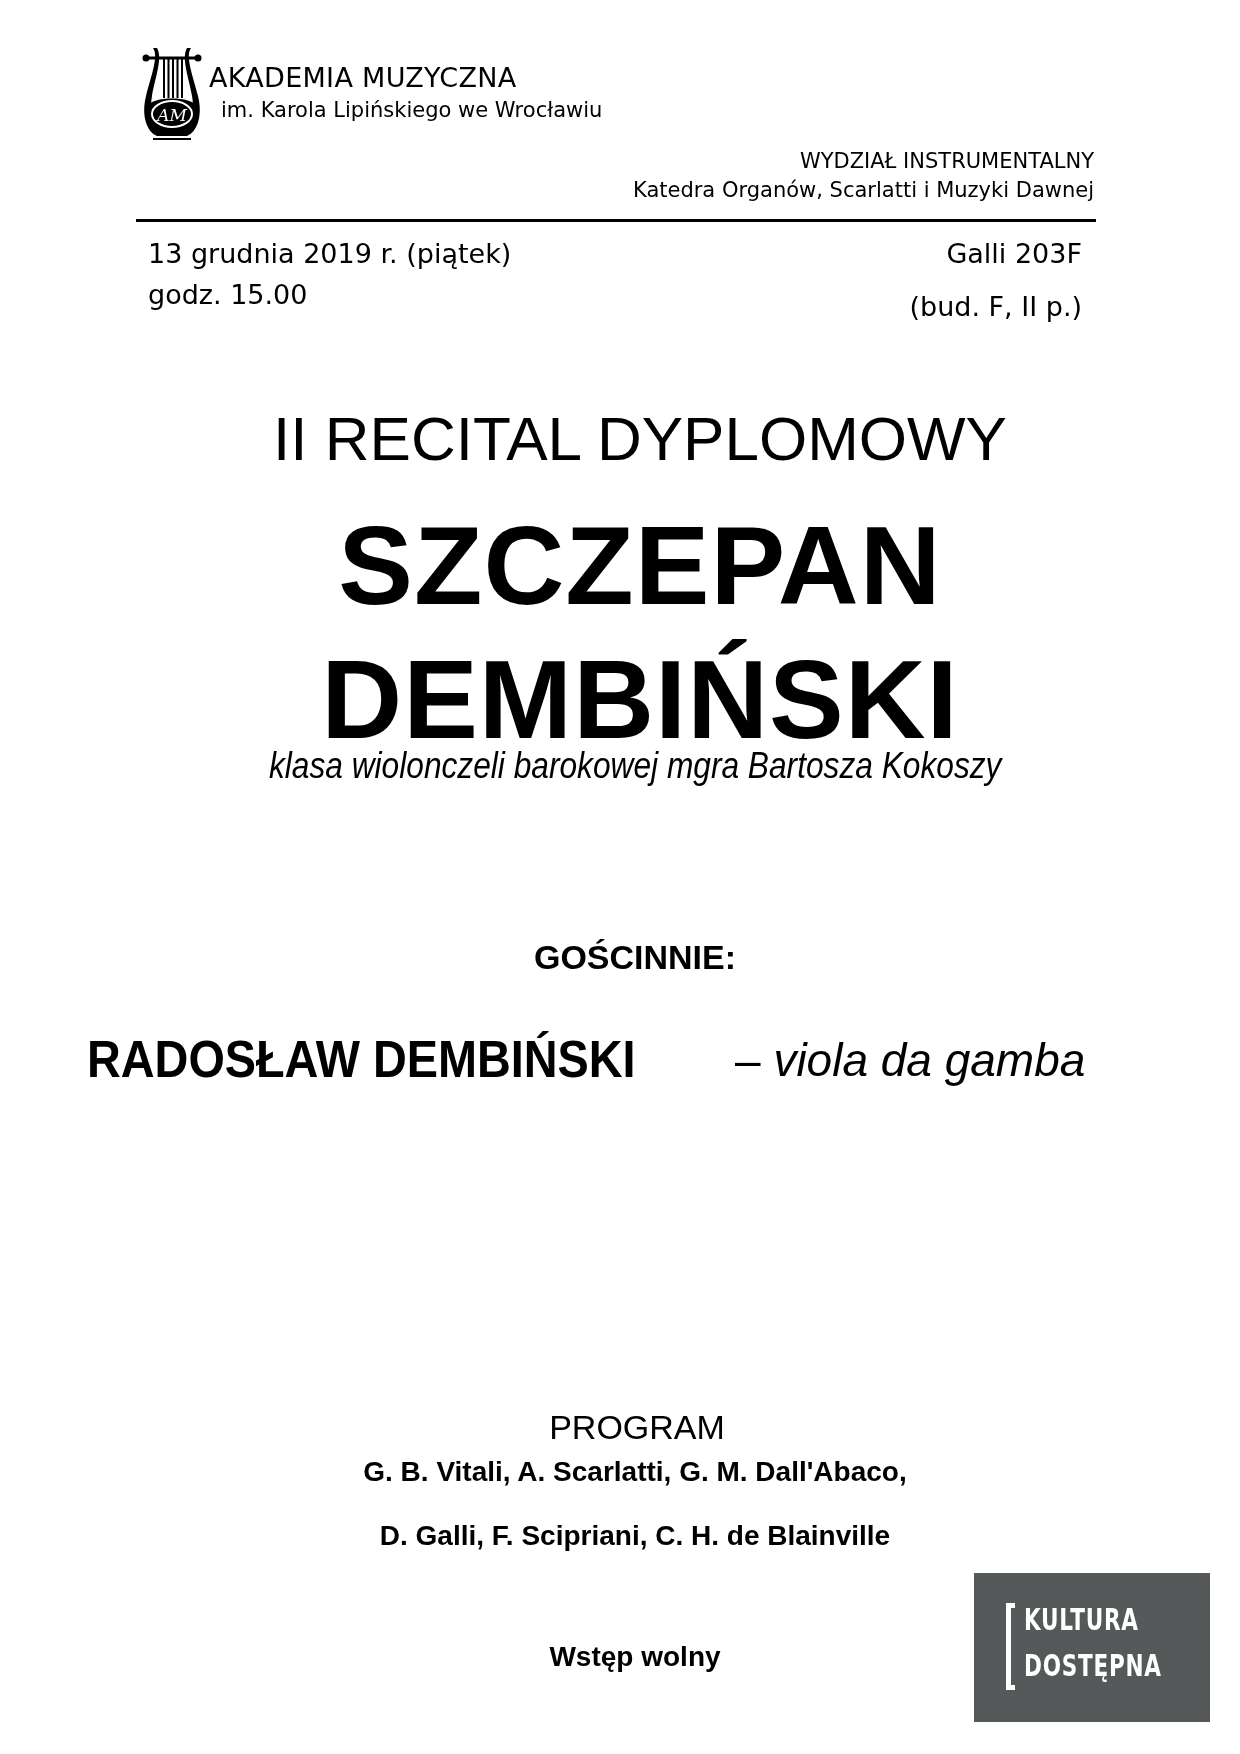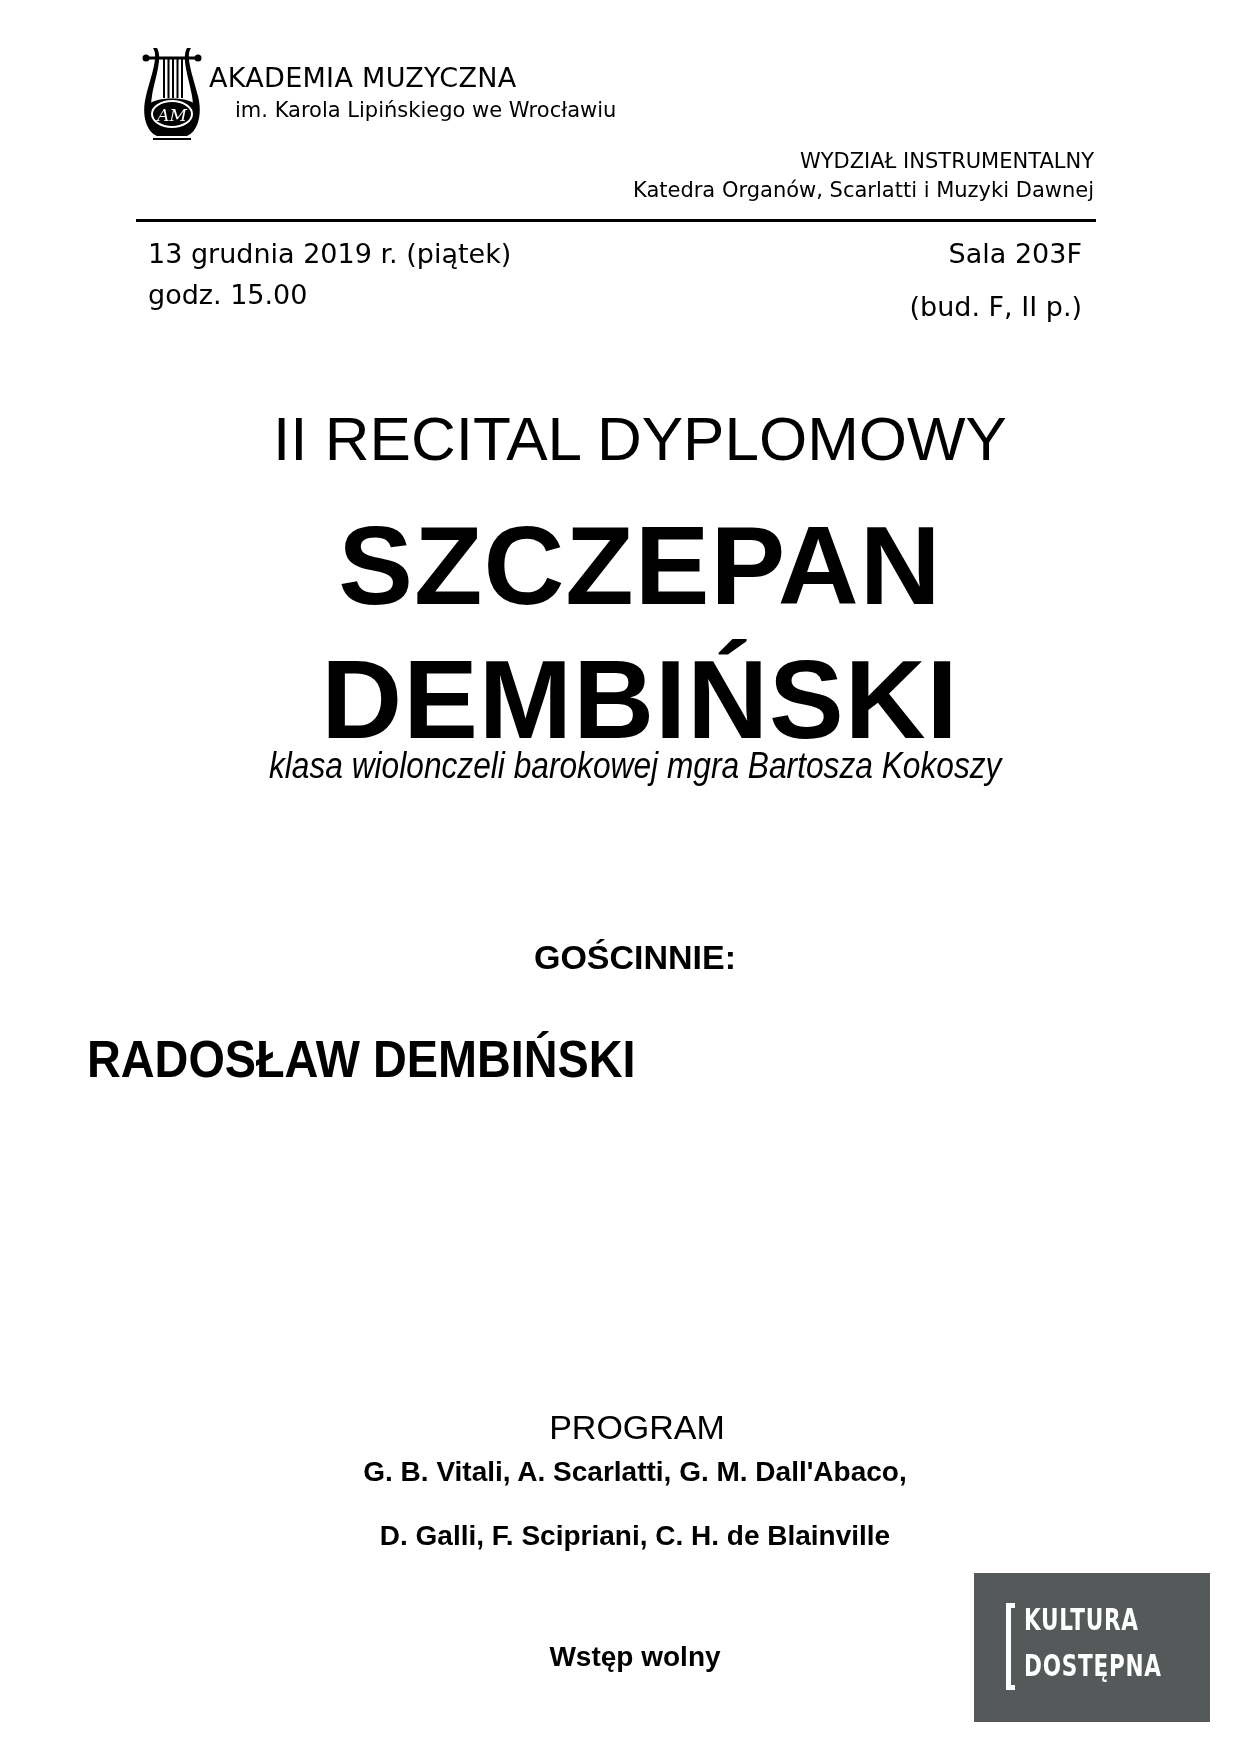--- a/index.html
+++ b/index.html
@@ -4,21 +4,21 @@
   <style>
     html, body { margin: 0; padding: 0; background: #ffffff; }
     body { width: 1240px; height: 1754px; position: relative; overflow: hidden; color: #000; }
     .abs { position: absolute; white-space: nowrap; }
     .sans { font-family: "Liberation Sans", sans-serif; }
     .humanist { font-family: "DejaVu Sans", sans-serif; }
 
     
     .logo { left: 141px; top: 46px; width: 62px; height: 94px; }
     .inst-name { left: 209px; top: 64px; font-size: 27px; letter-spacing: 0.3px; line-height: 1; }
-    .inst-sub  { left: 221px; top: 100px; font-size: 21px; line-height: 1; margin-left: 14px; }
+    .inst-sub  { left: 221px; top: 100px; font-size: 21px; line-height: 1; }
 
     .faculty { right: 146px; top: 151px; font-size: 21px; line-height: 1; text-align: center; }
     .dept    { right: 146px; top: 180px; font-size: 21px; line-height: 1; text-align: right; }
     .rule { left: 136px; top: 219px; width: 960px; height: 3px; background: #000; }
 
     .date  { left: 148px; top: 240px; font-size: 27px; line-height: 1; }
     .time  { left: 148px; top: 281px; font-size: 27px; line-height: 1; text-align: center; }
     .room  { right: 158px; top: 240px; font-size: 27px; line-height: 1; text-align: right; }
     .bldg  { right: 158px; top: 281px; font-size: 27px; line-height: 1; text-align: right; margin-top: 12px; }
 
@@ -77,33 +77,34 @@
 
 <div class="abs inst-name humanist">AKADEMIA MUZYCZNA</div>
 <div class="abs inst-sub humanist">im. Karola Lipińskiego we Wrocławiu</div>
 
 <div class="abs faculty humanist">WYDZIAŁ INSTRUMENTALNY</div>
 <div class="abs dept humanist">Katedra Organów, Scarlatti i Muzyki Dawnej</div>
 <div class="abs rule"></div>
 
 <div class="abs date humanist">13 grudnia 2019 r. (piątek)</div>
 <div class="abs time humanist">godz. 15.00</div>
-<div class="abs room humanist">Sala 203F</div>
+<div class="abs room humanist">Galli 203F</div>
 <div class="abs bldg humanist">(bud. F, II p.)</div>
 
 <div class="abs center recital sans">II RECITAL DYPLOMOWY</div>
 <div class="abs center name1 sans">SZCZEPAN</div>
 <div class="abs center name2 sans">DEMBIŃSKI</div>
 <div class="abs center class-line sans">
   <span>klasa wiolonczeli barokowej mgra Bartosza Kokoszy</span>
 </div>
 
 <div class="abs center guest-label sans">GOŚCINNIE:</div>
 <div class="abs guest-line sans">
   <span class="gname">RADOSŁAW DEMBIŃSKI</span>
+  <span class="ginstr-wrap"><span> – </span><span class="ginstr">viola da gamba</span></span>
 </div>
 
 <div class="abs center program-title sans">PROGRAM</div>
 <div class="abs center program-1 sans">G. B. Vitali, A. Scarlatti, G. M. Dall'Abaco,</div>
 <div class="abs center program-2 sans">D. Galli, F. Scipriani, C. H. de Blainville</div>
 
 <div class="abs center admission sans">Wstęp wolny</div>
 
 <div class="abs kd-badge">
   <div class="kd-bracket"></div>

